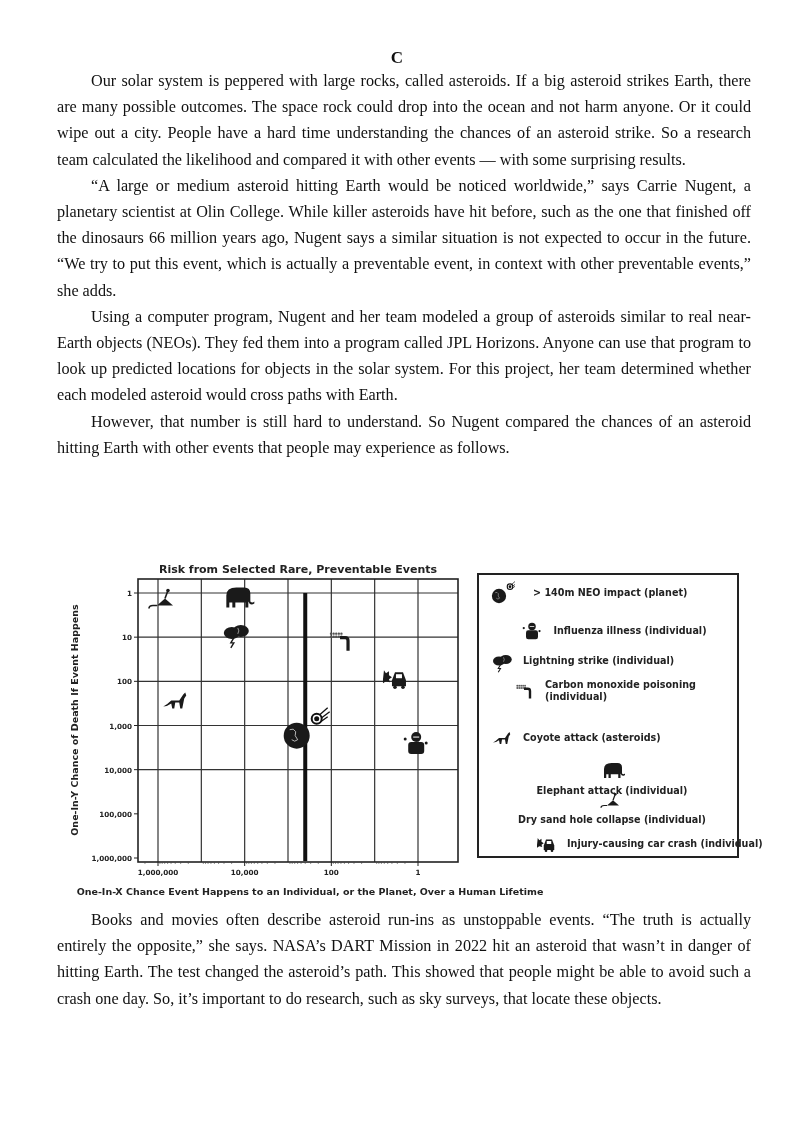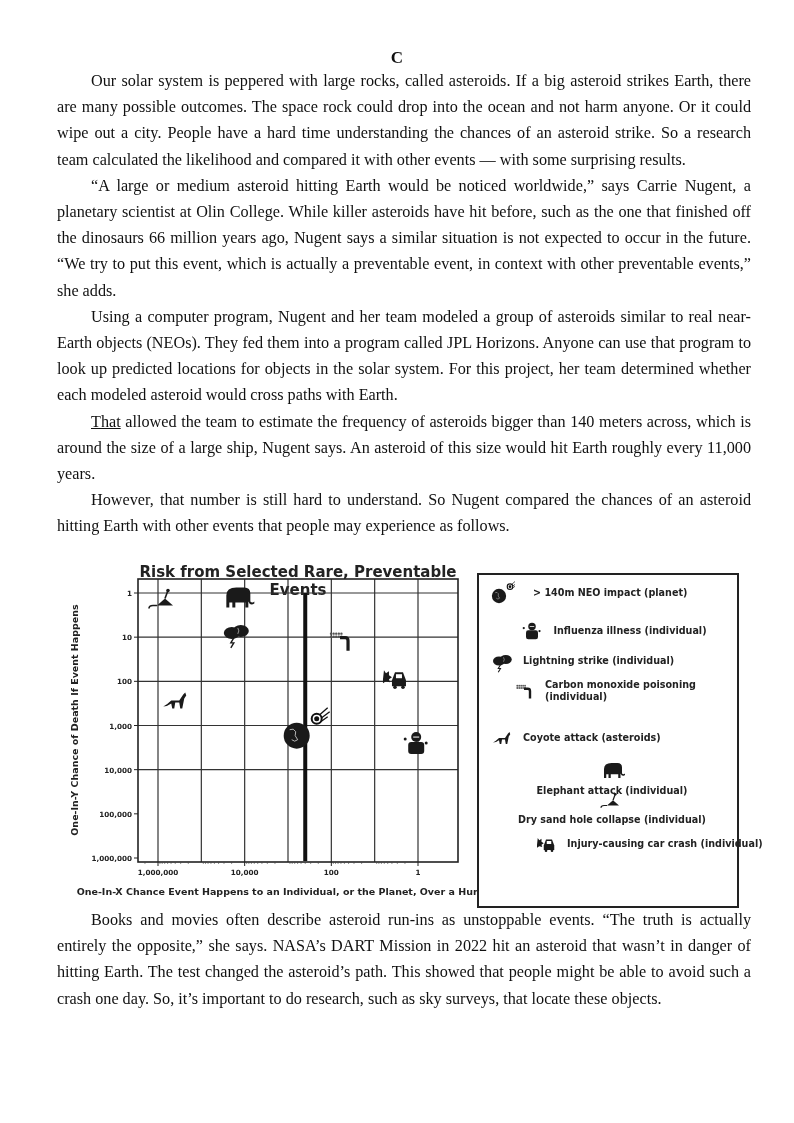--- a/index.html
+++ b/index.html
@@ -17,56 +17,55 @@
   .text-block p { margin: 0; text-indent: 34px; }
   .text-block u { text-decoration: underline; }
   .footer {
     position: absolute; left: 0; width: 794px; top: 1044px; text-align: center;
     font-family: "DejaVu Serif", serif; font-size: 14px; font-weight: bold; letter-spacing: 0.5px;
   }
   
   .chart-wrap { position: absolute; left: 0; top: 560px; width: 794px; height: 345px; }
   .chart-title {
     position: absolute; left: 138px; width: 320px; top: 3px; text-align: center;
-    font-family: "DejaVu Sans", sans-serif; font-weight: bold; font-size: 15px; color: #222;
+    font-family: "DejaVu Sans", sans-serif; font-weight: bold; font-size: 11px; color: #222;
   }
   .x-title {
     position: absolute; left: 60px; width: 500px; top: 326px; text-align: center;
     font-family: "DejaVu Sans", sans-serif; font-weight: bold; font-size: 9.5px; color: #222;
   }
   .y-title {
     position: absolute; left: 76px; top: 160px; width: 280px; height: 14px;
     transform: translate(-50%, -50%) rotate(-90deg); transform-origin: center;
     text-align: center; font-family: "DejaVu Sans", sans-serif; font-weight: bold; font-size: 9.5px; color: #222;
     margin-left: 0;
   }
   svg text { font-family: "DejaVu Sans", sans-serif; font-weight: bold; }
   .legend {
-    position: absolute; left: 477px; top: 13px; width: 262px; height: 335px;
+    position: absolute; left: 477px; top: 13px; width: 262px; height: 285px;
     border: 2px solid #222; box-sizing: border-box; background: #fff;
   }
   .legend-item { position: absolute; left: 0; width: 258px; display: flex; align-items: center; }
   .legend-icon { width: 26px; height: 20px; margin-left: 10px; flex: 0 0 26px; display: flex; align-items: center; justify-content: center; }
   .legend-label {
     font-family: "DejaVu Sans", sans-serif; font-weight: bold; font-size: 9.6px; color: #222; line-height: 12px;
     margin-left: 8px;
   }
 </style>
 </head>
 <body>
 
 <div class="page">
 
   <div class="section-letter">C</div>
 
   <div class="text-block" style="top:68px;">
     <p>Our solar system is peppered with large rocks, called asteroids. If a big asteroid strikes Earth, there are many possible outcomes. The space rock could drop into the ocean and not harm anyone. Or it could wipe out a city. People have a hard time understanding the chances of an asteroid strike. So a research team calculated the likelihood and compared it with other events — with some surprising results.</p>
     <p>“A large or medium asteroid hitting Earth would be noticed worldwide,” says Carrie Nugent, a planetary scientist at Olin College. While killer asteroids have hit before, such as the one that finished off the dinosaurs 66 million years ago, Nugent says a similar situation is not expected to occur in the future. “We try to put this event, which is actually a preventable event, in context with other preventable events,” she adds.</p>
     <p>Using a computer program, Nugent and her team modeled a group of asteroids similar to real near-Earth objects (NEOs). They fed them into a program called JPL Horizons. Anyone can use that program to look up predicted locations for objects in the solar system. For this project, her team determined whether each modeled asteroid would cross paths with Earth.</p>
-    <p><u>That</u><span> allowed the team to estimate the frequency of asteroids bigger than 140 meters across, which is around the size of a large ship, Nugent says. An asteroid of this size would hit Earth roughly every 11,000 years.</span></p>
     <p>However, that number is still hard to understand. So Nugent compared the chances of an asteroid hitting Earth with other events that people may experience as follows.</p>
   </div>
 
   <div class="chart-wrap">
     <div class="chart-title">Risk from Selected Rare, Preventable Events</div>
     <div class="y-title">One-In-Y Chance of Death If Event Happens</div>
     <svg id="chart-svg" width="794" height="345" style="position:absolute;left:0;top:0;">
         <line x1="158" y1="19" x2="158" y2="302" stroke="#333" stroke-width="1.2"></line>
         <line x1="201.33333333333334" y1="19" x2="201.33333333333334" y2="302" stroke="#333" stroke-width="1.2"></line>
         <line x1="244.66666666666669" y1="19" x2="244.66666666666669" y2="302" stroke="#333" stroke-width="1.2"></line>

